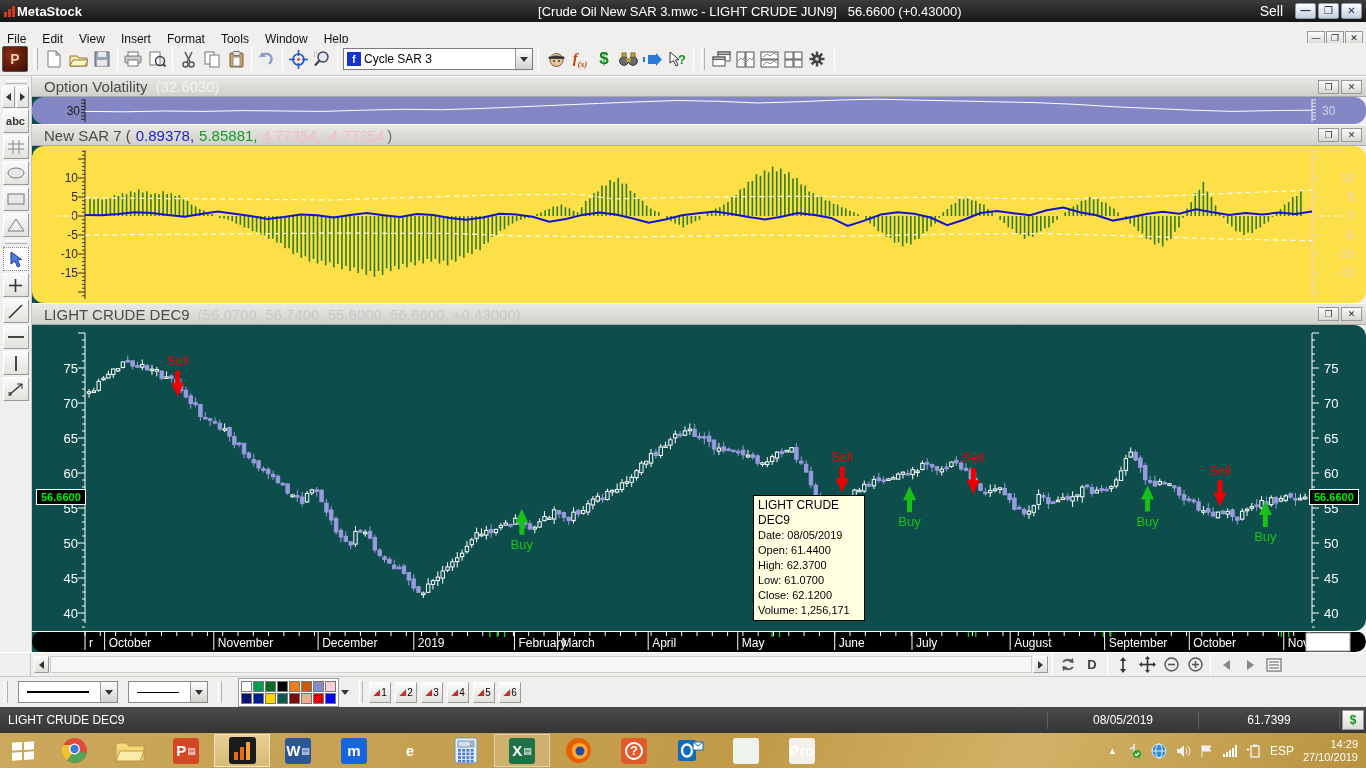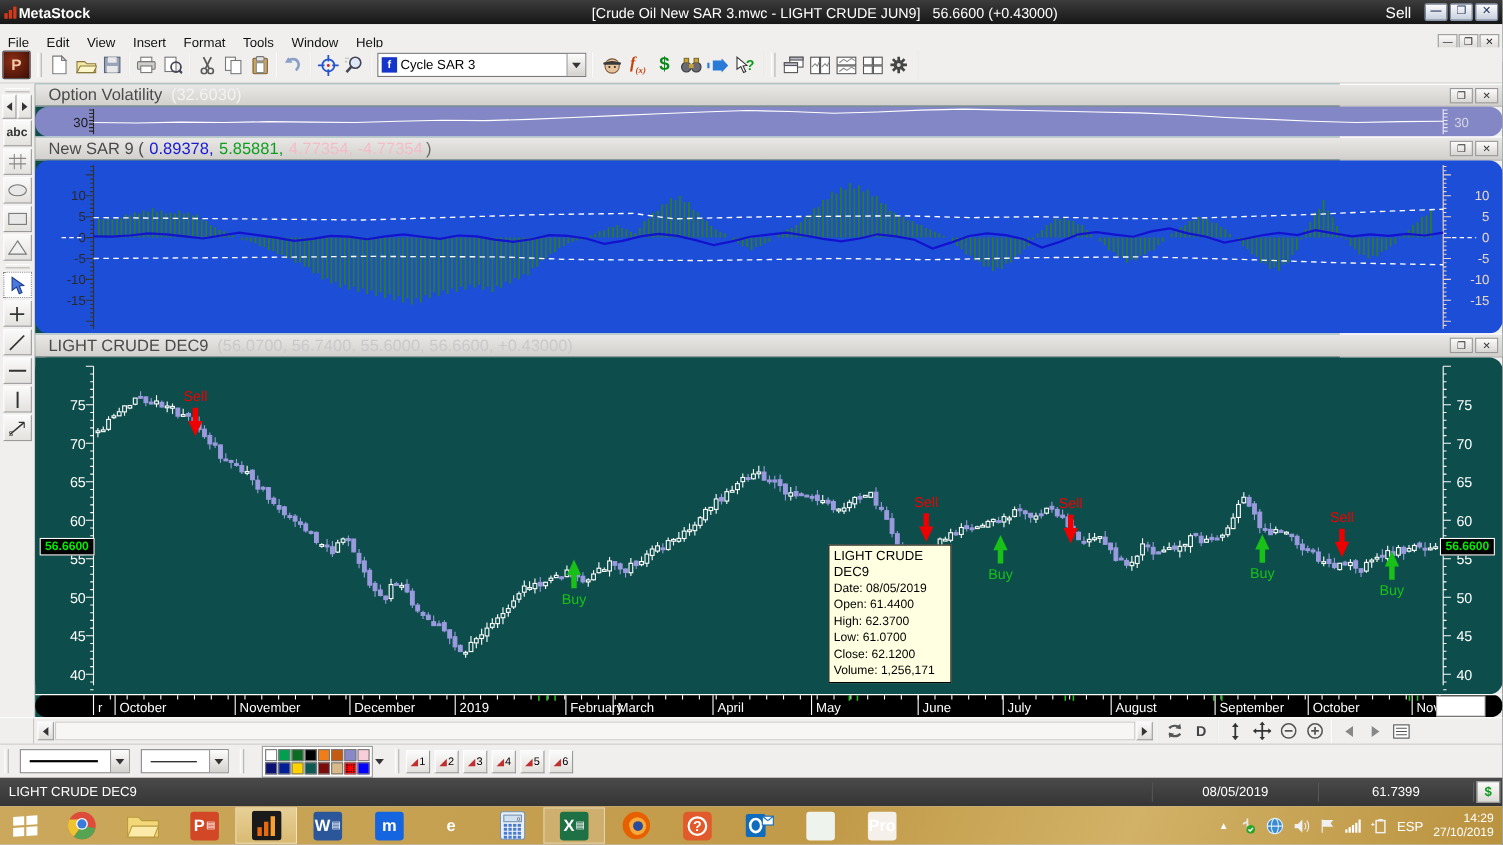--- a/index.html
+++ b/index.html
@@ -457,33 +457,33 @@
           <line x1="1280" y1="19" x2="1284" y2="19" stroke="#e8e8f2"></line>
           <line x1="49" y1="22.2" x2="53" y2="22.2" stroke="#222"></line>
           <line x1="1280" y1="22.2" x2="1284" y2="22.2" stroke="#e8e8f2"></line>
           <text x="48" y="18" text-anchor="end" font-size="12" fill="#1a1a1a">30</text>
           <text x="1290" y="18" font-size="12" fill="#d4d4e4">30</text>
           <polyline points="53,14.4 92.58064516129032,14.8 132.16129032258064,14.0 171.74193548387098,14.4 211.32258064516128,13.6 250.9032258064516,14.0 290.48387096774195,14.4 330.06451612903226,13.2 369.64516129032256,12.3 409.22580645161287,12.7 448.8064516129032,11.5 488.38709677419354,9.8 527.9677419354839,8.1 567.5483870967741,6.4 607.1290322580645,4.8 646.7096774193548,3.5 686.2903225806451,4.3 725.8709677419355,6.0 765.4516129032257,4.8 805.0322580645161,3.1 844.6129032258063,2.2 884.1935483870967,3.1 923.7741935483871,3.9 963.3548387096773,4.8 1002.9354838709677,5.6 1042.516129032258,7.3 1082.0967741935483,9.8 1121.6774193548385,11.5 1161.258064516129,13.2 1200.8387096774193,14.4 1240.4193548387095,13.6 1280,13.2" fill="none" stroke="#ffffff" stroke-width="1"></polyline>
         </svg>
     </div>
 
     <div class="panel-header" style="top:48px;height:22px;">
-      <span>New SAR 9 (</span>
+      <span>New SAR 7 (</span>
       <span id="sar-values" style="margin-left:5px;display:flex;gap:5px;text-align:center;">
           <span style="color:#1919d6;">0.89378,</span>
           <span style="color:#0f9f20;">5.85881,</span>
           <span style="color:#f3bcc8;">4.77354, -4.77354</span>
         </span>
       <span class="val" style="margin-left:3px;color:#6a6a6a;">)</span>
       <span class="ph-btns">
         <span class="ph-btn">❐</span>
         <span class="ph-btn">✕</span>
       </span>
     </div>
-    <div class="chart-body" style="top:70px;height:157px;background:#1d4ed8;">
+    <div class="chart-body" style="top:70px;height:157px;background:#fde047;">
       <svg id="sar-svg" width="1334" height="157">
           <line x1="53" y1="4" x2="53" y2="153" stroke="#333"></line>
           <line x1="1280" y1="4" x2="1280" y2="153" stroke="#f0d8c0"></line>
           <line x1="50" y1="149.8" x2="53" y2="149.8" stroke="#333"></line>
           <line x1="1280" y1="149.8" x2="1283" y2="149.8" stroke="#f0d8c0"></line>
           <line x1="46" y1="146" x2="53" y2="146" stroke="#333"></line>
           <line x1="1280" y1="146" x2="1287" y2="146" stroke="#f0d8c0"></line>
           <line x1="50" y1="142.2" x2="53" y2="142.2" stroke="#333"></line>
           <line x1="1280" y1="142.2" x2="1283" y2="142.2" stroke="#f0d8c0"></line>
           <line x1="50" y1="138.39999999999998" x2="53" y2="138.39999999999998" stroke="#333"></line>

